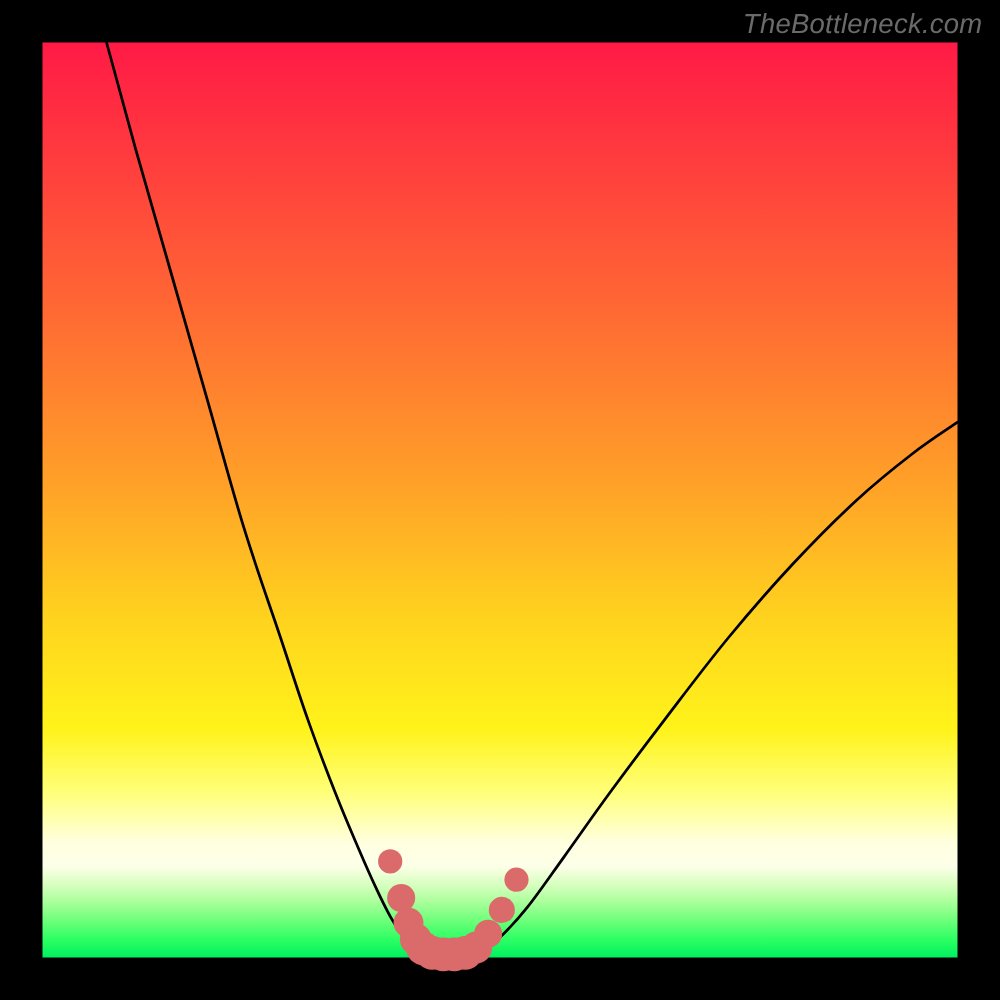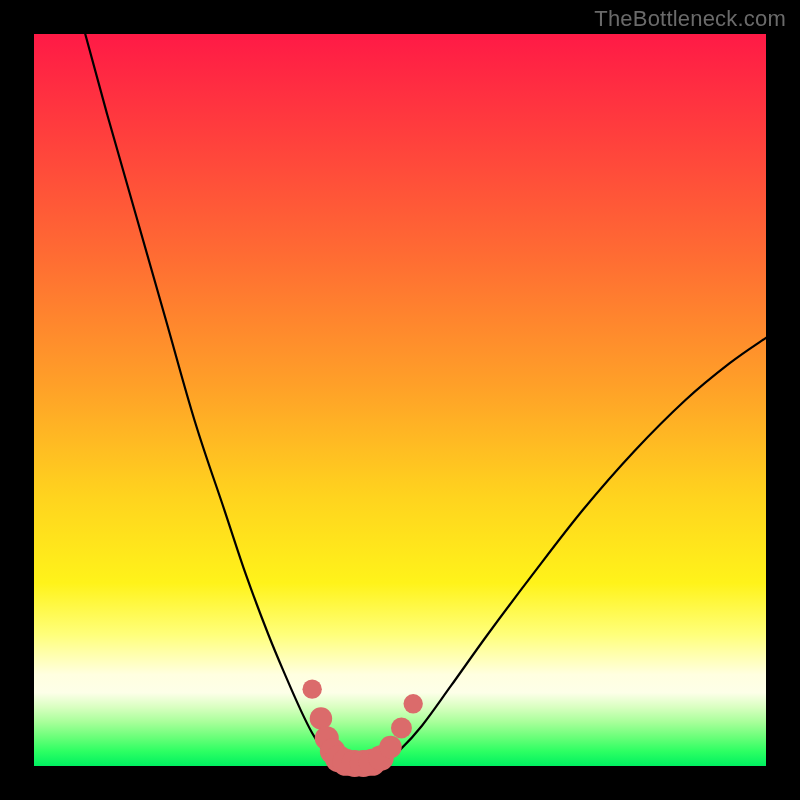--- a/index.html
+++ b/index.html
@@ -46,20 +46,21 @@
   }
   .watermark {
     position: absolute;
     top: 6px;
     right: 14px;
     color: #6a6a6a;
     font-size: 22px;
     font-weight: 500;
     letter-spacing: 0.2px;
     user-select: none;
+    font-style: italic;
   }
   svg.curve {
     position: absolute;
     left: 0;
     top: 0;
     width: 732px;
     height: 732px;
     overflow: visible;
   }
 </style>

